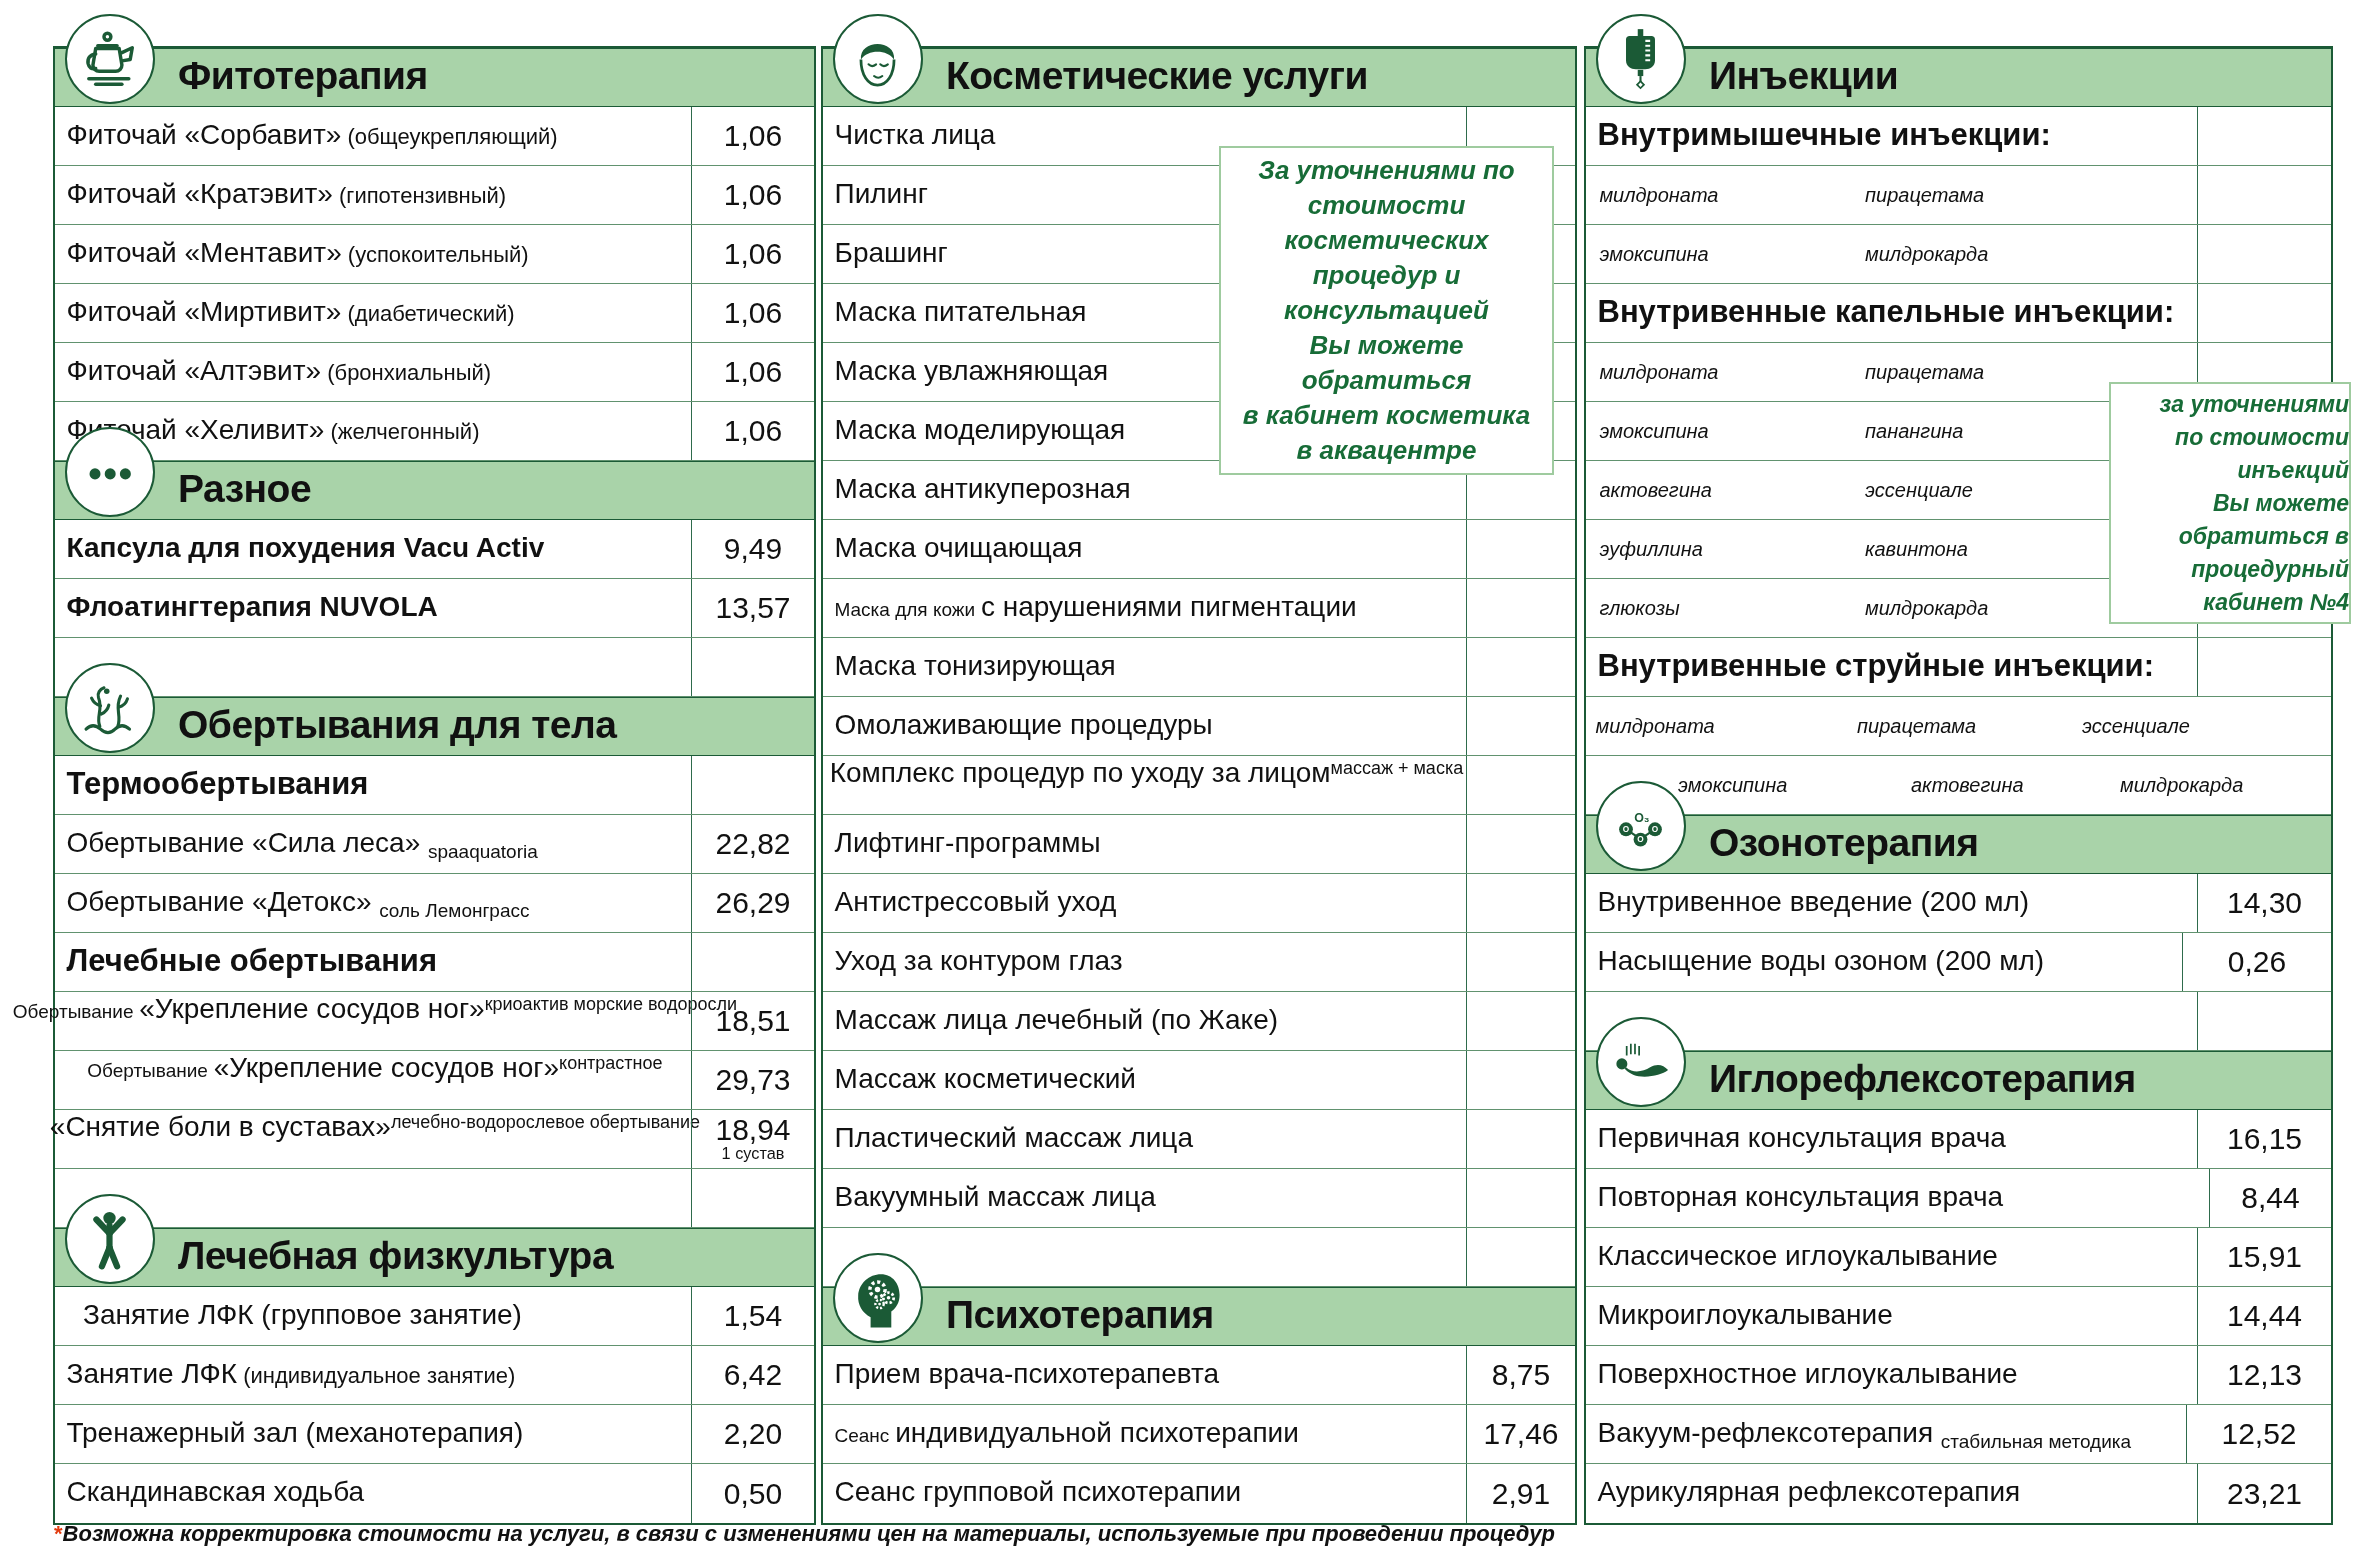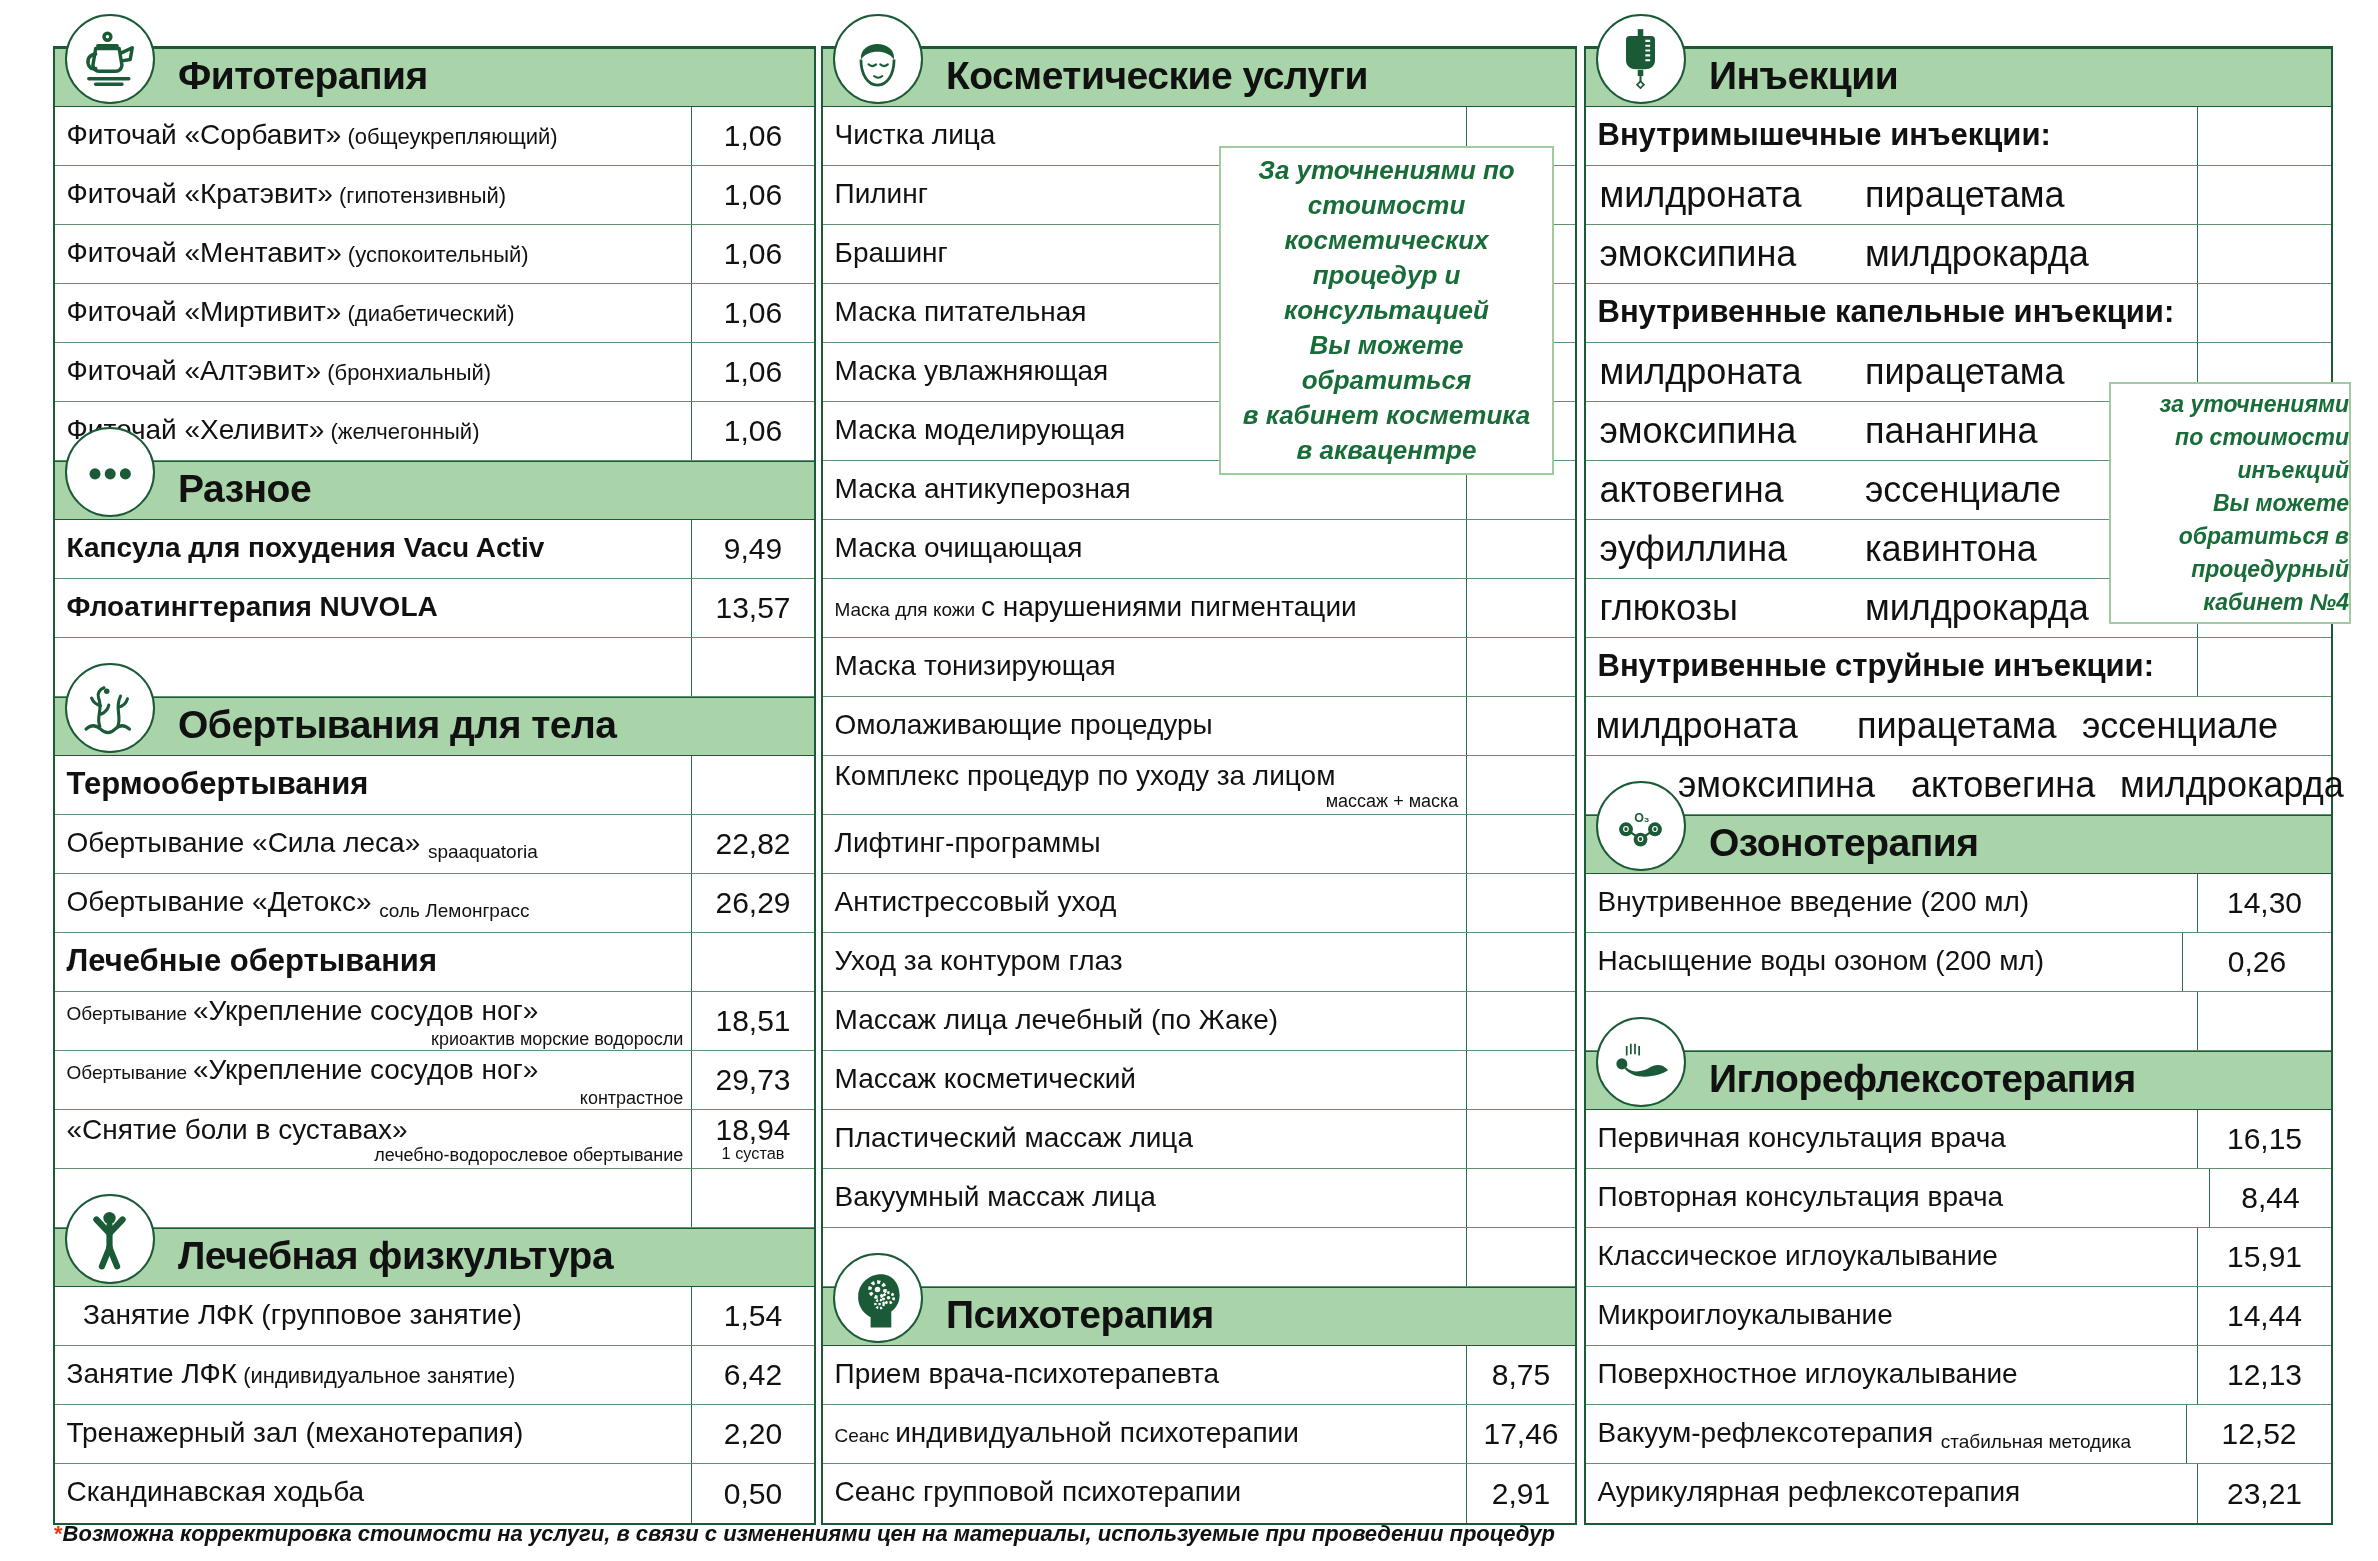--- a/index.html
+++ b/index.html
@@ -6,32 +6,32 @@
   body{font-family:"Liberation Sans","DejaVu Sans",sans-serif;color:#111;}
   #canvas{position:relative;width:2379px;height:1561px;background:#fff;overflow:hidden;}
   .col{position:absolute;top:46px;border:2.9px solid #1b5a36;background:#fff;box-sizing:content-box;}
   .band{position:relative;height:59px;background:#a9d3a9;border-top:1.9px solid #1b5a36;border-bottom:1.9px solid #1b5a36;box-sizing:border-box;z-index:2;}
   .badge{position:absolute;left:9.6px;top:-35px;width:90px;height:90px;background:#fff;border:2.9px solid #1b5a36;border-radius:50%;box-sizing:border-box;display:flex;align-items:center;justify-content:center;z-index:3;}
   .badge svg{width:69px;height:69px;}
   .btitle{display:block;padding-left:123px;line-height:53px;font-size:39px;font-weight:bold;white-space:nowrap;letter-spacing:-0.5px;}
   .row{position:relative;height:59px;box-sizing:border-box;border-bottom:1px solid #61926f;background:#fff;}
   .row:last-child{border-bottom:none;}
   .lab{position:absolute;left:0;top:0;bottom:0;padding-left:11.5px;white-space:nowrap;line-height:56px;font-size:28px;box-sizing:border-box;overflow:visible;}
-  .lab.two{display:flex;flex-direction:column;justify-content:center;line-height:normal;padding-top:1.9px;}
+  .lab.two{display:flex;flex-direction:row;justify-content:center;line-height:normal;padding-top:1.9px;}
   .main{line-height:30px;white-space:nowrap;}
   .subline{font-size:18px;line-height:18px;text-align:right;padding-right:7.7px;margin-top:1px;white-space:nowrap;}
   .pre{font-size:19px;margin-right:5.8px;}
   .paren{font-size:22px;}
   .isub{font-size:19px;margin-left:7.7px;position:relative;top:5.8px;}
   .lbl.bold{font-weight:bold;}
   .lab.subh{font-weight:bold;font-size:31px;}
   .price{position:absolute;top:0;bottom:0;right:0;border-left:1.9px solid #2e6b4c;box-sizing:border-box;display:flex;flex-direction:column;align-items:center;justify-content:center;font-size:30px;background:transparent;}
   .pval{line-height:30px;}
   .psub{font-size:16.3px;line-height:17.3px;}
-  .drug{position:absolute;top:0;line-height:58px;font-size:36px;white-space:nowrap;}
+  .drug{position:absolute;top:0;line-height:58px;font-size:20px;white-space:nowrap;font-style:italic;}
   .notebox{position:absolute;background:#fff;border:2.9px solid #9fcb9f;color:#176c37;font-weight:bold;font-style:italic;text-align:center;z-index:5;display:flex;flex-direction:column;justify-content:center;box-sizing:border-box;}
   #note-cosmetic{left:1219px;top:146px;width:335px;height:329px;font-size:26px;line-height:35px;}
   #note-injections{left:2109px;top:382px;width:242px;height:242px;font-size:23px;line-height:33px;align-items:flex-end;}
   #footnote{position:absolute;left:54px;top:1521px;font-size:22px;font-weight:bold;font-style:italic;white-space:nowrap;}
   #footnote .star{color:#e23b0e;font-style:normal;}
 </style>
 </head>
 <body>
 
 <div id="canvas">

